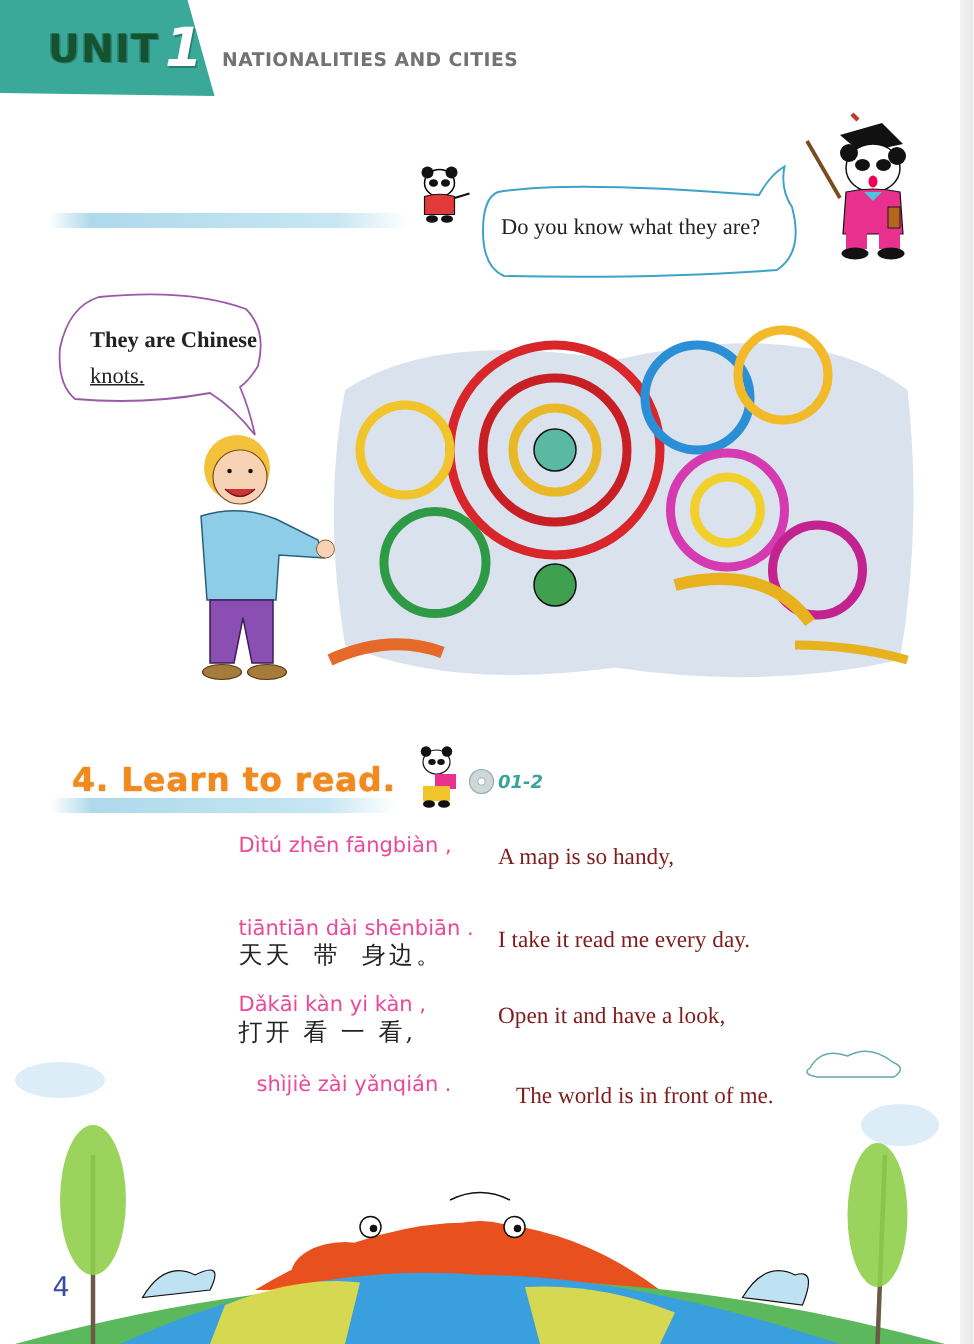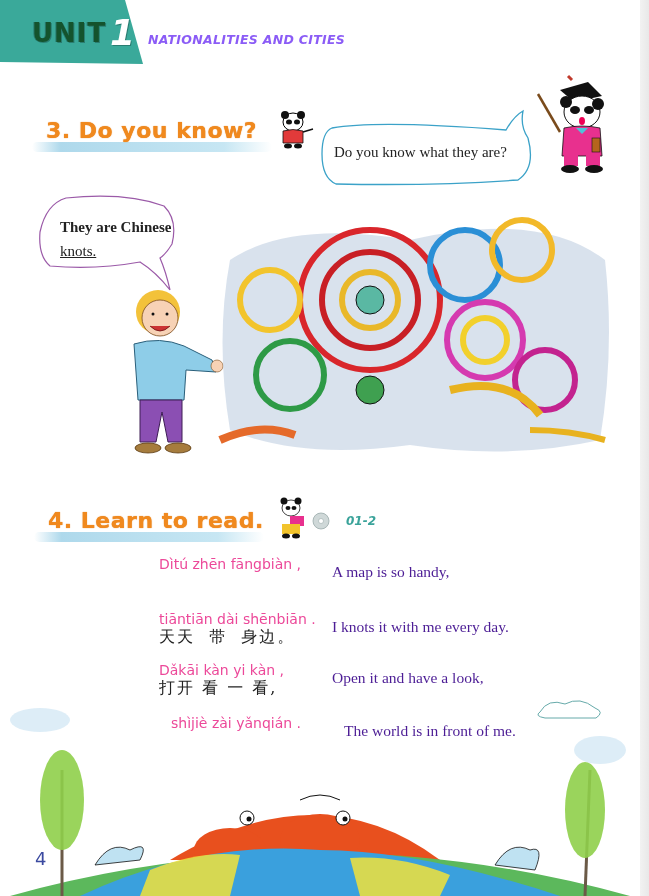--- a/index.html
+++ b/index.html
@@ -24,22 +24,22 @@
     text-shadow: 1px 1px 0 #2a7d72, -1px 0 0 #2a7d72;
   }
   .unit-number {
     position: absolute; left: 110px; top: 12px;
     font-family: "DejaVu Sans", sans-serif; font-weight: bold; font-style: italic;
     font-size: 36px; color: #ffffff;
     text-shadow: 1px 1px 0 #2a7d72;
   }
   .unit-subtitle {
     position: absolute; left: 148px; top: 32px;
-    font-family: "DejaVu Sans", sans-serif; font-weight: bold; font-style: italic;
-    font-size: 12.5px; color: #8b5cf6; letter-spacing: 0.3px;
+    font-family: "DejaVu Sans", sans-serif; font-weight: bold; 
+    font-size: 12.5px; color: #737373; letter-spacing: 0.3px;
   }
   
   .section-heading {
     position: absolute; height: 36px;
   }
   .section-heading .swash {
     position: absolute; left: 0; bottom: 2px; height: 10px;
     background: linear-gradient(to right, rgba(170,215,235,0.0), rgba(160,210,232,0.85) 12%, rgba(175,220,238,0.7) 80%, rgba(175,220,238,0));
     border-radius: 6px;
   }
@@ -60,25 +60,25 @@
     position: absolute; left: 0; top: 0;
     font-family: "DejaVu Sans", sans-serif; font-size: 14px; color: #ec4899;
   }
   .hanzi {
     position: absolute; left: 0; top: 16px;
     font-family: "DejaVu Serif", serif; font-size: 16px; color: #222; letter-spacing: 2px;
     white-space: pre;
   }
   .english {
     position: absolute; left: 173px; top: 7px;
-    font-family: "Liberation Serif", serif; font-size: 15.5px; color: #4c1d95;
+    font-family: "Liberation Serif", serif; font-size: 15.5px; color: #7f1d1d;
   }
   .track {
     position: absolute; left: 312px; top: 512px;
-    display: flex; align-items: center; gap: 16px;
+    display: flex; align-items: center; gap: 2px;
   }
   .track-label {
     font-family: "DejaVu Sans", sans-serif; font-style: italic; font-weight: bold;
     font-size: 12px; color: #3aa39a;
   }
   .page-number {
     position: absolute; left: 35px; top: 848px;
     font-family: "DejaVu Sans", sans-serif; font-size: 18px; color: #3b4aa0;
   }
   .illus { position: absolute; }
@@ -92,21 +92,20 @@
   <svg width="145" height="66">
     <polygon points="0,0 125,0 143,64 0,62" fill="#3aa99a"></polygon>
   </svg>
   <span class="unit-label">UNIT</span>
   <span class="unit-number">1</span>
 </div>
 <span class="unit-subtitle">NATIONALITIES AND CITIES</span>
 
 <div class="section-heading" style="left:46px; top:118px; width:240px;">
   <div class="swash" style="width:240px; left:-14px;"></div>
-  <span class="htext">3. Do you know?</span>
 </div>
 
 <svg class="illus" style="left:273px; top:110px;" width="42" height="40">
   <ellipse cx="20" cy="12" rx="10" ry="9" fill="#fff" stroke="#000" stroke-width="1"></ellipse>
   <circle cx="12" cy="5" r="4" fill="#111"></circle>
     <circle cx="28" cy="5" r="4" fill="#111"></circle>
   <ellipse cx="16" cy="12" rx="3" ry="2.5" fill="#111"></ellipse>
     <ellipse cx="24" cy="12" rx="3" ry="2.5" fill="#111"></ellipse>
   <path d="M10 21 Q20 18 30 21 L30 33 L10 33 Z" fill="#e23a3a" stroke="#111" stroke-width="0.8"></path>
   <line x1="30" y1="22" x2="40" y2="19" stroke="#111" stroke-width="1.5"></line>
@@ -203,21 +202,21 @@
   <span class="track-label">01-2</span>
 </div>
 
 <div class="reading-row" style="top:556px;">
   <span class="pinyin">Dìtú zhēn fāngbiàn ,</span>
   <span class="english">A map is so handy,</span>
 </div>
 <div class="reading-row" style="top:611px;">
   <span class="pinyin">tiāntiān  dài shēnbiān .</span>
   <span class="hanzi">天天  带  身边。</span>
-  <span class="english">I knots it with me every day.</span>
+  <span class="english">I take it read me every day.</span>
 </div>
 <div class="reading-row" style="top:662px;">
   <span class="pinyin">Dǎkāi kàn yi kàn ,</span>
   <span class="hanzi">打开 看 一 看,</span>
   <span class="english">Open it and have a look,</span>
 </div>
 <div class="reading-row" style="top:715px;margin-left:12px;">
   <span class="pinyin">shìjiè zài yǎnqián .</span>
   <span class="english">The world is in front of me.</span>
 </div>

